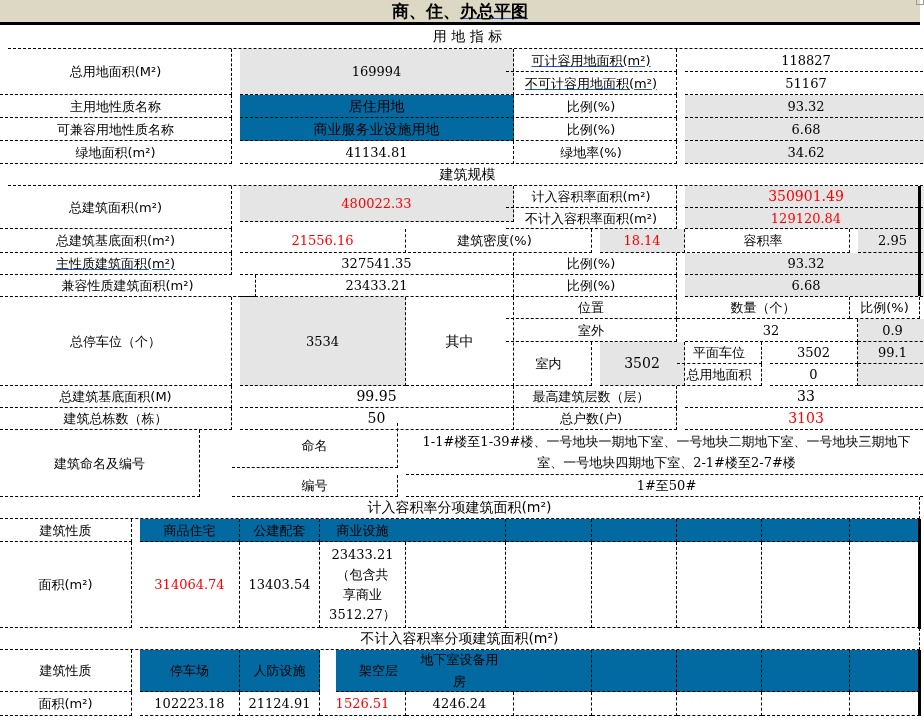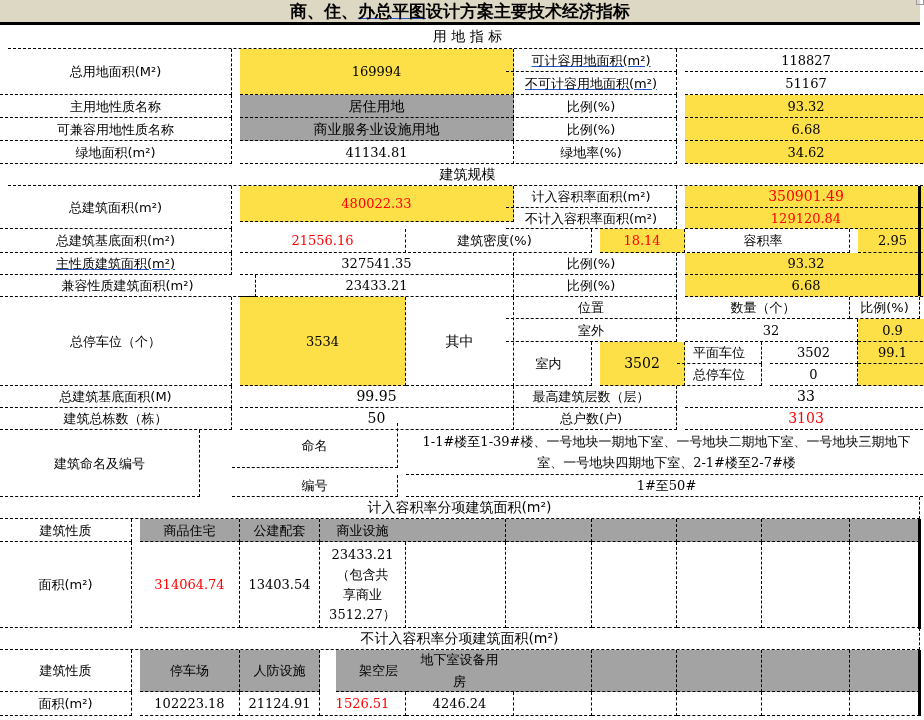--- a/index.html
+++ b/index.html
@@ -3,42 +3,41 @@
 <meta charset="utf-8">
 <style>
   html, body { margin:0; padding:0; background:#ffffff; }
   body { width:924px; height:720px; position:relative; overflow:hidden;
          font-family:"DejaVu Sans","Liberation Sans",sans-serif; color:#000; }
   .c { position:absolute; box-sizing:border-box; display:flex; align-items:center;
        justify-content:center; text-align:center; font-size:13px; line-height:17px;
        border-right:1px dashed #000; border-bottom:1px dashed #000; white-space:pre-wrap; }
   .b { font-family:"DejaVu Serif","Liberation Serif",serif; font-weight:normal;margin-left:8px; }
   .red { color:#ff0000; }
-  .grn { background:#fde047; }
-  .blu { background:#a3a3a3; }
+  .grn { background:#e5e5e5; }
+  .blu { background:#0369a1; }
   .big { font-size:14px; }
   .title { position:absolute; left:0; top:0; width:920px; height:25px; background:#ddd8c4;
            border-bottom:3px solid #000; box-sizing:border-box; display:flex;
            align-items:center; justify-content:center; font-size:17px; font-weight:bold;
            font-family:"DejaVu Serif","Liberation Serif",serif; }
   .title .u { text-decoration:underline; text-decoration-color:#2255cc; }
   .sec { position:absolute; left:0; width:920px; box-sizing:border-box;
          border-right:1px dashed #000; border-bottom:1px dashed #000;
          display:flex; align-items:center; justify-content:center; font-size:14px; }
   .u1 { text-decoration:underline; text-decoration-color:#2255cc; }
   .rightbar { position:absolute; left:918px; width:3px; background:#000; }
   .corner { position:absolute; left:916px; top:0; width:8px; height:5px; border:1px solid #999; border-top:none; box-sizing:border-box; }
 </style>
 </head>
 <body>
 
 <div class="title">
   <span>商、住、</span>
     <span class="u">办总平图</span>
-    <span>设计方案主要技术经济指标</span>
 </div>
 <div class="corner"></div>
 
 <div class="sec b" style="top:25px;height:24px;">用 地 指 标</div>
 
 <div class="c" style="left:0;top:49px;width:232px;height:46px;">总用地面积(M²)</div>
 <div class="c b grn" style="left:232px;top:49px;width:274px;height:46px;">169994</div>
 <div class="c u1" style="left:506px;top:49px;width:171px;height:23px;">可计容用地面积(m²)</div>
 <div class="c b" style="left:677px;top:49px;width:243px;height:23px;">118827</div>
 <div class="c u1" style="left:506px;top:72px;width:171px;height:23px;">不可计容用地面积(m²)</div>
@@ -94,21 +93,21 @@
 
 <div class="c" style="left:506px;top:319px;width:171px;height:23px;">室外</div>
 <div class="c b" style="left:677px;top:319px;width:173px;height:23px;">32</div>
 <div class="c b grn" style="left:850px;top:319px;width:70px;height:23px;">0.9</div>
 
 <div class="c" style="left:506px;top:342px;width:86px;height:44px;">室内</div>
 <div class="c b grn big" style="left:592px;top:342px;width:85px;height:44px;">3502</div>
 <div class="c" style="left:677px;top:342px;width:85px;height:22px;">平面车位</div>
 <div class="c b" style="left:762px;top:342px;width:88px;height:22px;">3502</div>
 <div class="c b grn" style="left:850px;top:342px;width:70px;height:22px;">99.1</div>
-<div class="c" style="left:677px;top:364px;width:85px;height:22px;">总停车位</div>
+<div class="c" style="left:677px;top:364px;width:85px;height:22px;">总用地面积</div>
 <div class="c b" style="left:762px;top:364px;width:88px;height:22px;">0</div>
 <div class="c b grn" style="left:850px;top:364px;width:70px;height:22px;"></div>
 
 <div class="c" style="left:0;top:386px;width:232px;height:22px;">总建筑基底面积(M)</div>
 <div class="c b big" style="left:232px;top:386px;width:274px;height:22px;">99.95</div>
 <div class="c" style="left:506px;top:386px;width:171px;height:22px;">最高建筑层数（层）</div>
 <div class="c b big" style="left:677px;top:386px;width:243px;height:22px;">33</div>
 
 <div class="c" style="left:0;top:408px;width:232px;height:22px;">建筑总栋数（栋）</div>
 <div class="c b big" style="left:232px;top:408px;width:274px;height:22px;">50</div>

